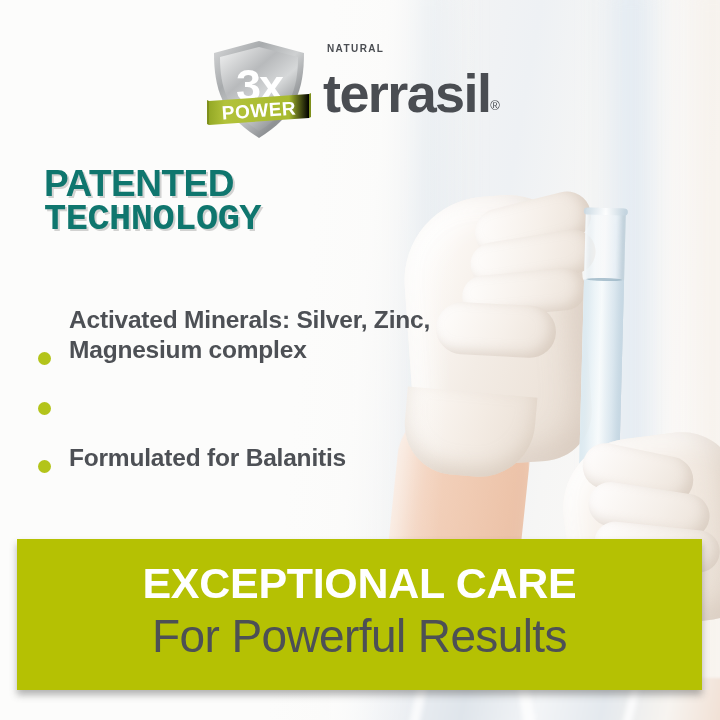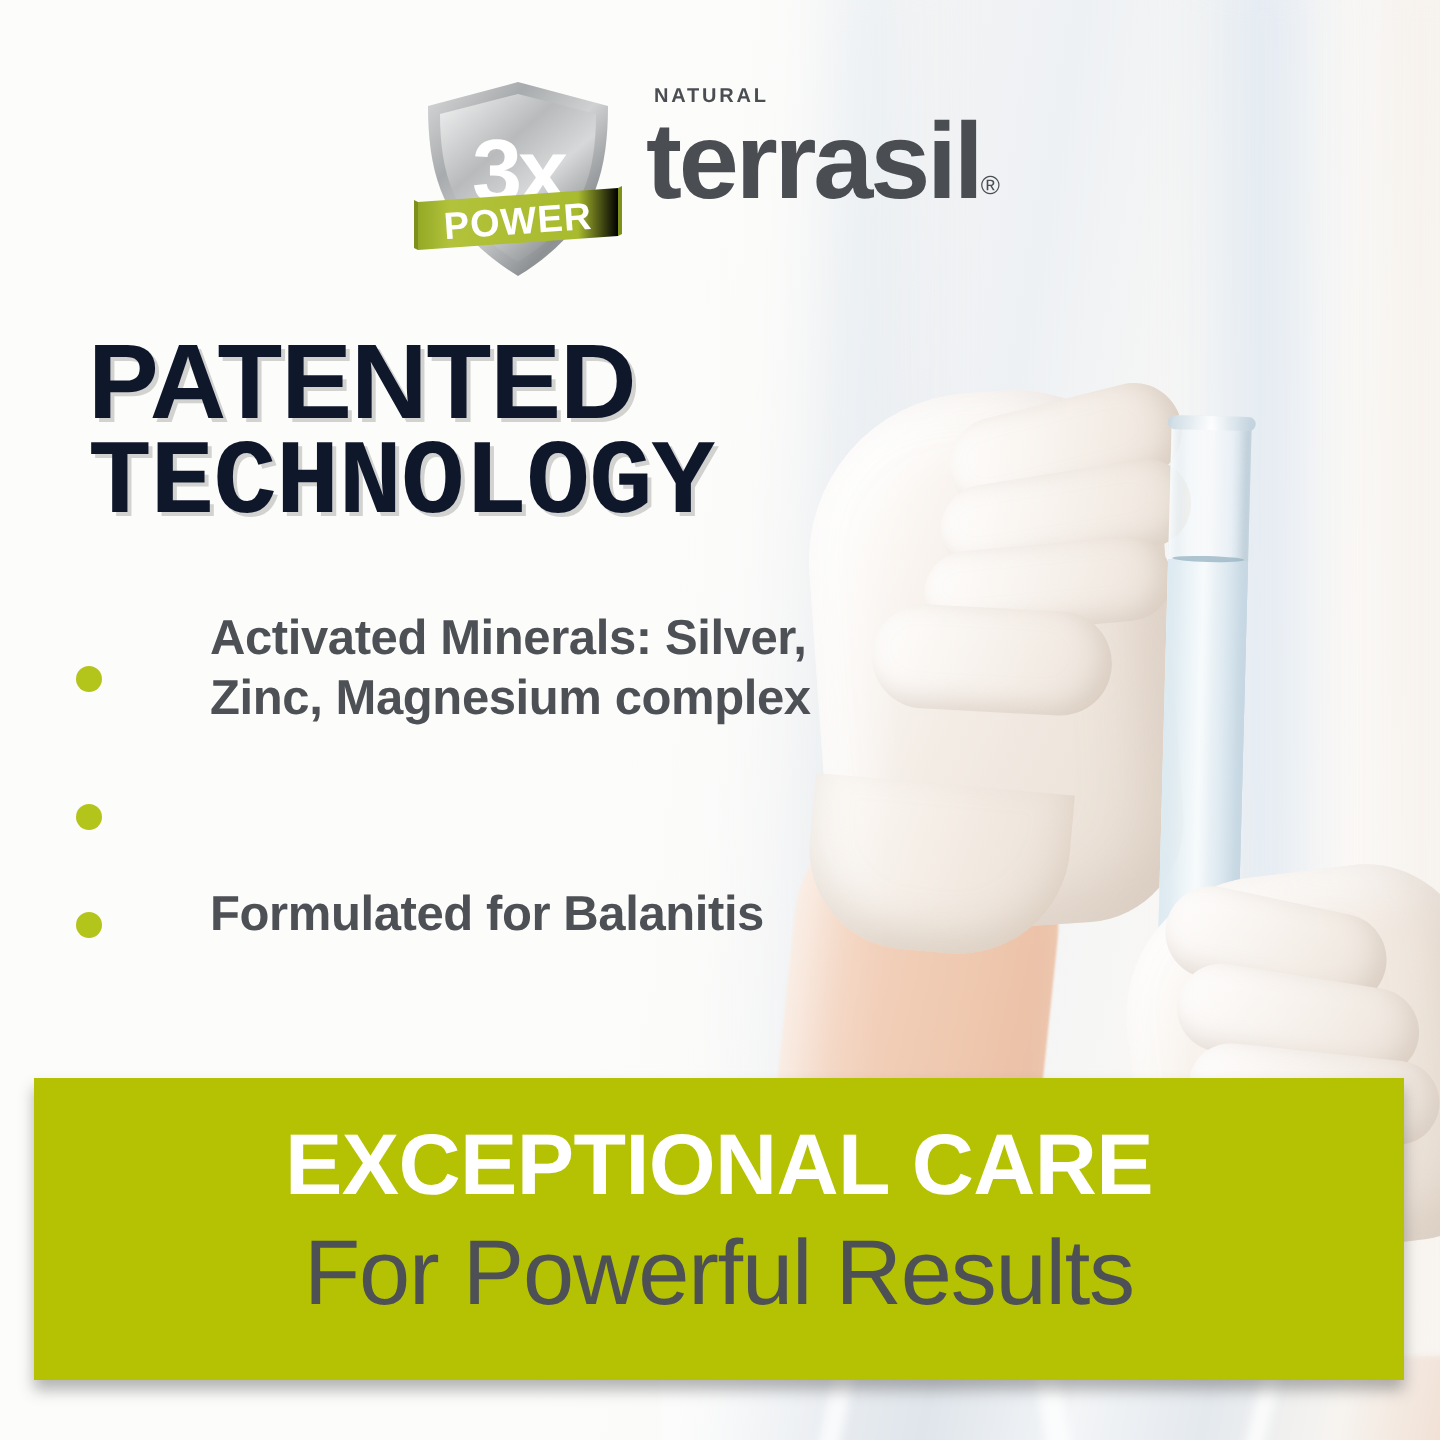--- a/index.html
+++ b/index.html
@@ -232,59 +232,58 @@
     color: #4a4d52;
     margin-left: 4px;
     line-height: 1;
   }
   .terrasil {
     font-size: 54px;
     font-weight: bold;
     letter-spacing: -1.6px;
     color: #4a4d52;
     line-height: .96;
-    margin-top: 2px;
+    margin-top: 14px;
     position: relative;
     display: inline-block;
     text-align: right;
   }
   .reg {
     font-size: 13px;
     vertical-align: 2px;
     letter-spacing: 0;
     font-weight: normal;
   }
 
   
   .headline {
     position: absolute;
     left: 44px;
     top: 166px;
     width: 430px;
-    font-size: 53px;
+    font-size: 37px;
     font-weight: bold;
     line-height: .97;
     letter-spacing: -0.5px;
-    color: #0f172a;
+    color: #0f766e;
     text-shadow: 2px 2px 0 rgba(120,120,120,.32);
   }
   .headline .l2 { display: block; font-family: Liberation Mono, monospace; }
 
   
   .bullets {
     position: absolute;
     left: 38px;
     top: 305px;
     width: 420px;
   }
   .bullet-row {
     display: flex;
-    align-items: center;
+    align-items: flex-end;
     margin-bottom: 28px;
-    gap: 36px;
   }
   .dot {
     flex: 0 0 auto;
     width: 13px;
     height: 13px;
     border-radius: 50%;
     background: #b3c41a;
     margin-top: 9px;
     margin-right: 18px;
   }

